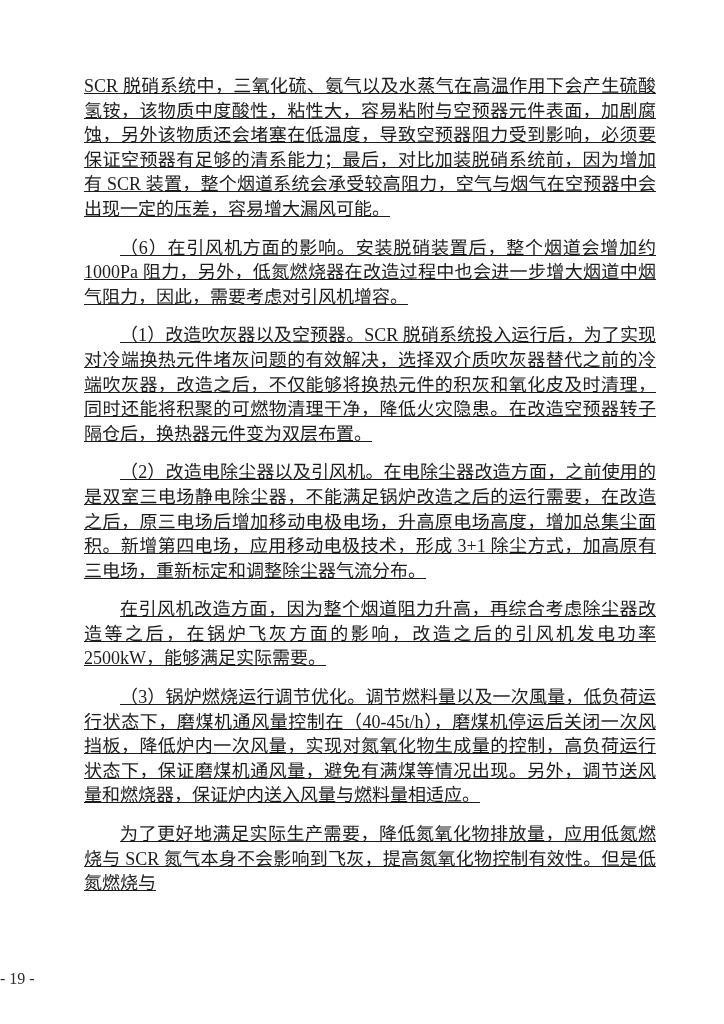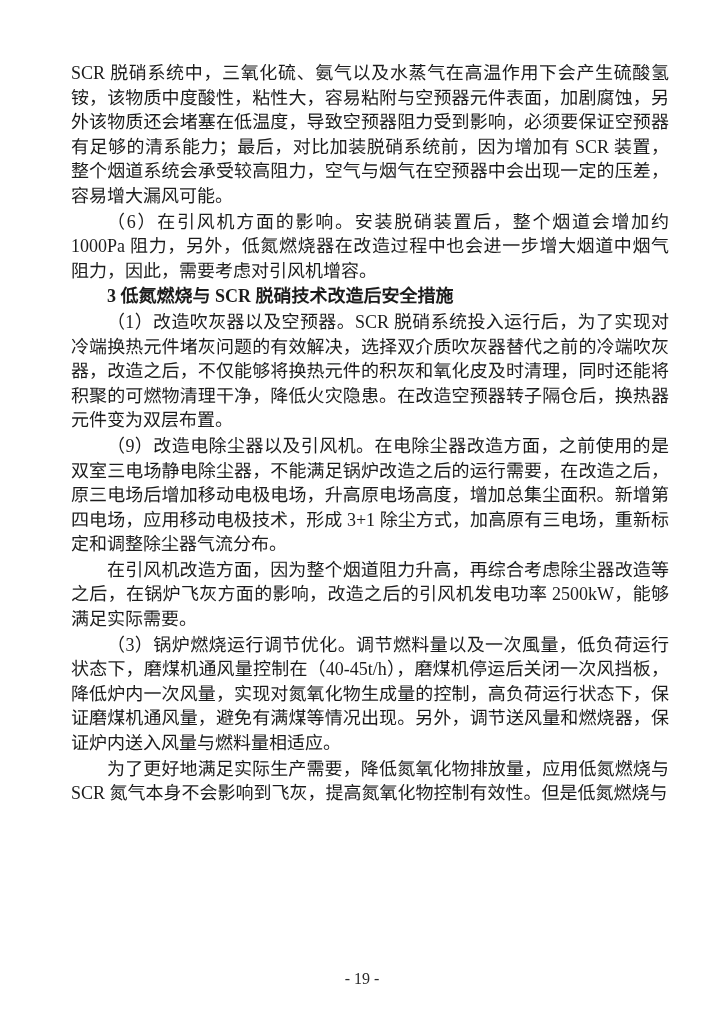--- a/index.html
+++ b/index.html
@@ -22,50 +22,49 @@
     left: 70px;
     top: 60px;
     width: 600px;
     font-size: 18px;
     line-height: 24.6px;
     text-align: justify;
     text-justify: inter-character;
     letter-spacing: 0;
   }
   .para {
-    margin: 1px;
+    margin: 14px;
     padding: 0;
+    text-decoration: underline;
   }
   .para.indent {
     text-indent: 2em;
   }
   .para.heading {
     font-weight: bold;
   }
   .footer {
     position: absolute;
     left: 0;
     right: 0;
     top: 969px;
-    text-align: center;
     font-size: 16px;
     line-height: 20px;
     color: #2a2a2a;
   }
 </style>
 </head>
 <body>
 
 <div class="page">
   <div class="content">
       <p class="para body">SCR 脱硝系统中，三氧化硫、氨气以及水蒸气在高温作用下会产生硫酸氢铵，该物质中度酸性，粘性大，容易粘附与空预器元件表面，加剧腐蚀，另外该物质还会堵塞在低温度，导致空预器阻力受到影响，必须要保证空预器有足够的清系能力；最后，对比加装脱硝系统前，因为增加有 SCR 装置，整个烟道系统会承受较高阻力，空气与烟气在空预器中会出现一定的压差，容易增大漏风可能。</p>
       <p class="para body indent">（6）在引风机方面的影响。安装脱硝装置后，整个烟道会增加约 1000Pa 阻力，另外，低氮燃烧器在改造过程中也会进一步增大烟道中烟气阻力，因此，需要考虑对引风机增容。</p>
-      <p class="para heading indent">3 低氮燃烧与 SCR 脱硝技术改造后安全措施</p>
       <p class="para body indent">（1）改造吹灰器以及空预器。SCR 脱硝系统投入运行后，为了实现对冷端换热元件堵灰问题的有效解决，选择双介质吹灰器替代之前的冷端吹灰器，改造之后，不仅能够将换热元件的积灰和氧化皮及时清理，同时还能将积聚的可燃物清理干净，降低火灾隐患。在改造空预器转子隔仓后，换热器元件变为双层布置。</p>
-      <p class="para body indent">（9）改造电除尘器以及引风机。在电除尘器改造方面，之前使用的是双室三电场静电除尘器，不能满足锅炉改造之后的运行需要，在改造之后，原三电场后增加移动电极电场，升高原电场高度，增加总集尘面积。新增第四电场，应用移动电极技术，形成 3+1 除尘方式，加高原有三电场，重新标定和调整除尘器气流分布。</p>
+      <p class="para body indent">（2）改造电除尘器以及引风机。在电除尘器改造方面，之前使用的是双室三电场静电除尘器，不能满足锅炉改造之后的运行需要，在改造之后，原三电场后增加移动电极电场，升高原电场高度，增加总集尘面积。新增第四电场，应用移动电极技术，形成 3+1 除尘方式，加高原有三电场，重新标定和调整除尘器气流分布。</p>
       <p class="para body indent">在引风机改造方面，因为整个烟道阻力升高，再综合考虑除尘器改造等之后，在锅炉飞灰方面的影响，改造之后的引风机发电功率 2500kW，能够满足实际需要。</p>
       <p class="para body indent">（3）锅炉燃烧运行调节优化。调节燃料量以及一次風量，低负荷运行状态下，磨煤机通风量控制在（40-45t/h），磨煤机停运后关闭一次风挡板，降低炉内一次风量，实现对氮氧化物生成量的控制，高负荷运行状态下，保证磨煤机通风量，避免有满煤等情况出现。另外，调节送风量和燃烧器，保证炉内送入风量与燃料量相适应。</p>
       <p class="para body indent">为了更好地满足实际生产需要，降低氮氧化物排放量，应用低氮燃烧与 SCR 氮气本身不会影响到飞灰，提高氮氧化物控制有效性。但是低氮燃烧与</p>
     </div>
   <div class="footer">
     <span>- 19 -</span>
   </div>
 </div>
 
 </body></html>

